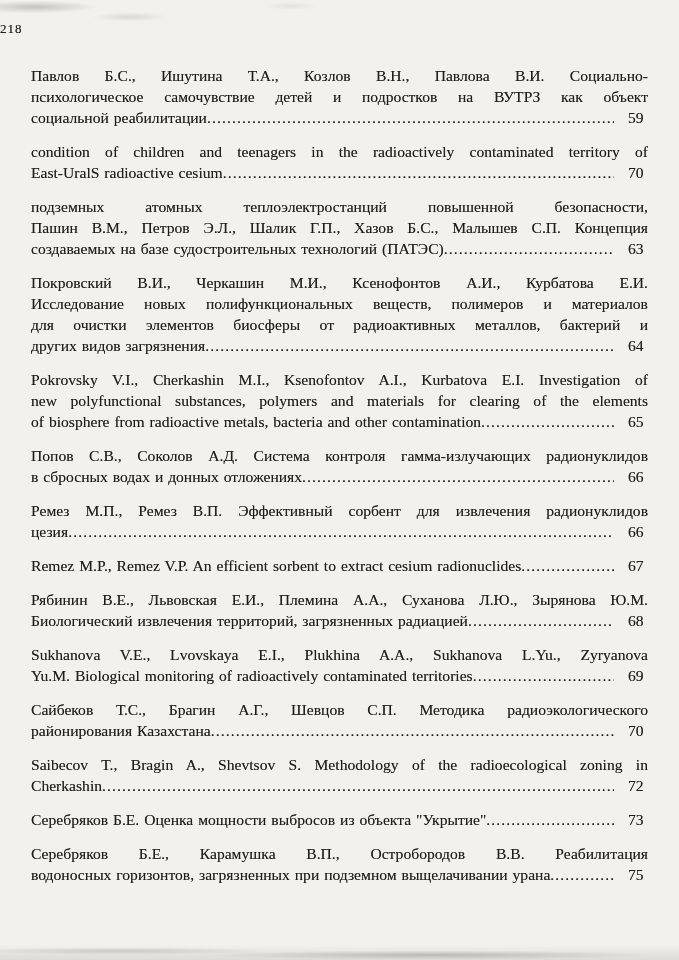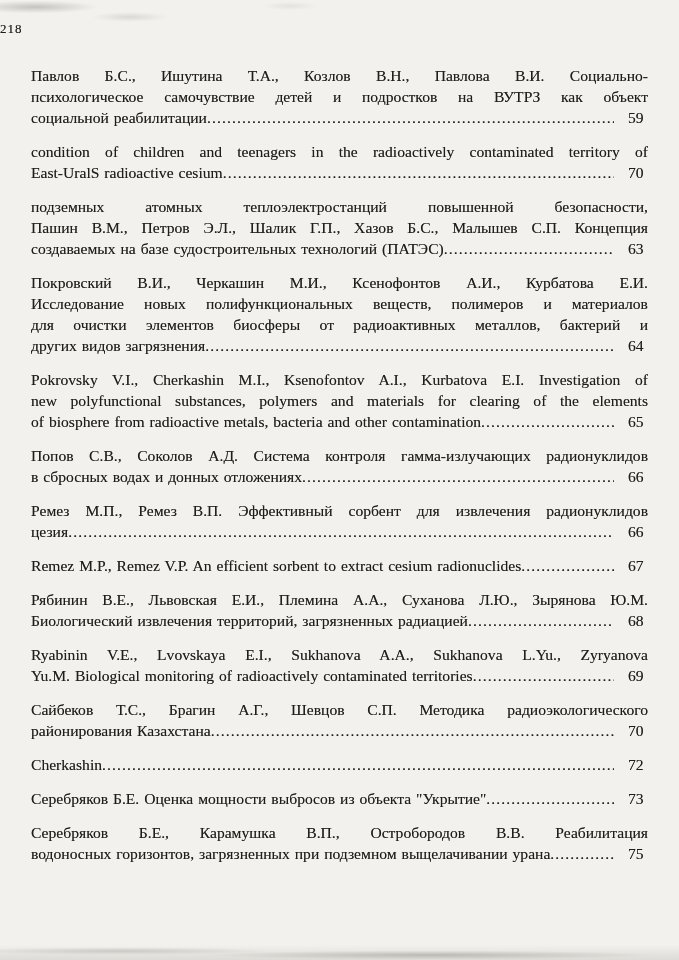--- a/index.html
+++ b/index.html
@@ -124,28 +124,29 @@
         <div class="lastline"><span class="tail">цезия</span><span class="dots"></span><span class="pagenum">66</span></div>
       </div>
       <div class="entry">
         <div class="lastline"><span class="tail">Remez M.P., Remez V.P. An efficient sorbent to extract cesium radionuclides</span><span class="dots"></span><span class="pagenum">67</span></div>
       </div>
       <div class="entry">
         <div class="line">Рябинин В.Е., Львовская Е.И., Племина А.А., Суханова Л.Ю., Зырянова Ю.М.</div>
         <div class="lastline"><span class="tail">Биологический извлечения территорий, загрязненных радиацией</span><span class="dots"></span><span class="pagenum">68</span></div>
       </div>
       <div class="entry">
-        <div class="line">Ryabinin V.E., Lvovskaya E.I., Sukhanova A.A., Sukhanova L.Yu., Zyryanova</div>
+        <div class="line">Sukhanova V.E., Lvovskaya E.I., Plukhina A.A., Sukhanova L.Yu., Zyryanova</div>
         <div class="lastline"><span class="tail">Yu.M. Biological monitoring of radioactively contaminated territories</span><span class="dots"></span><span class="pagenum">69</span></div>
       </div>
       <div class="entry">
         <div class="line">Сайбеков Т.С., Брагин А.Г., Шевцов С.П. Методика радиоэкологического</div>
         <div class="lastline"><span class="tail">районирования Казахстана</span><span class="dots"></span><span class="pagenum">70</span></div>
       </div>
       <div class="entry">
+        <div class="line">Saibecov T., Bragin A., Shevtsov S. Methodology of the radioecological zoning in</div>
         <div class="lastline"><span class="tail">Cherkashin</span><span class="dots"></span><span class="pagenum">72</span></div>
       </div>
       <div class="entry">
         <div class="lastline"><span class="tail">Серебряков Б.Е. Оценка мощности выбросов из объекта "Укрытие"</span><span class="dots"></span><span class="pagenum">73</span></div>
       </div>
       <div class="entry">
         <div class="line">Серебряков Б.Е., Карамушка В.П., Остробородов В.В. Реабилитация</div>
         <div class="lastline"><span class="tail">водоносных горизонтов, загрязненных при подземном выщелачивании урана</span><span class="dots"></span><span class="pagenum">75</span></div>
       </div>
     </div>

